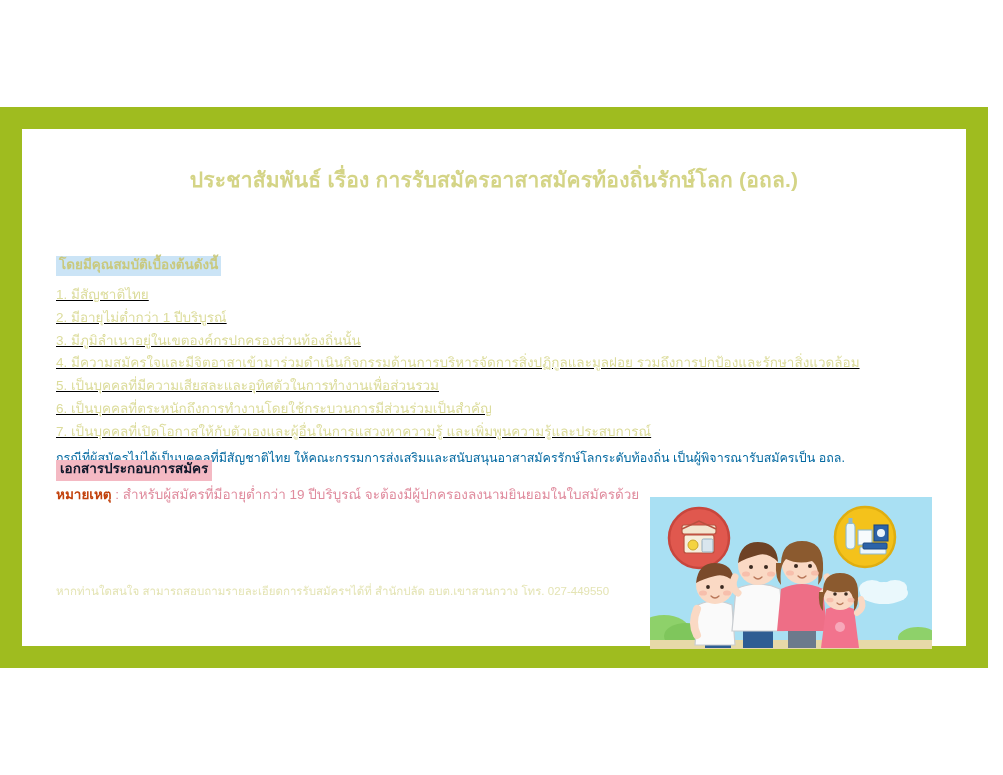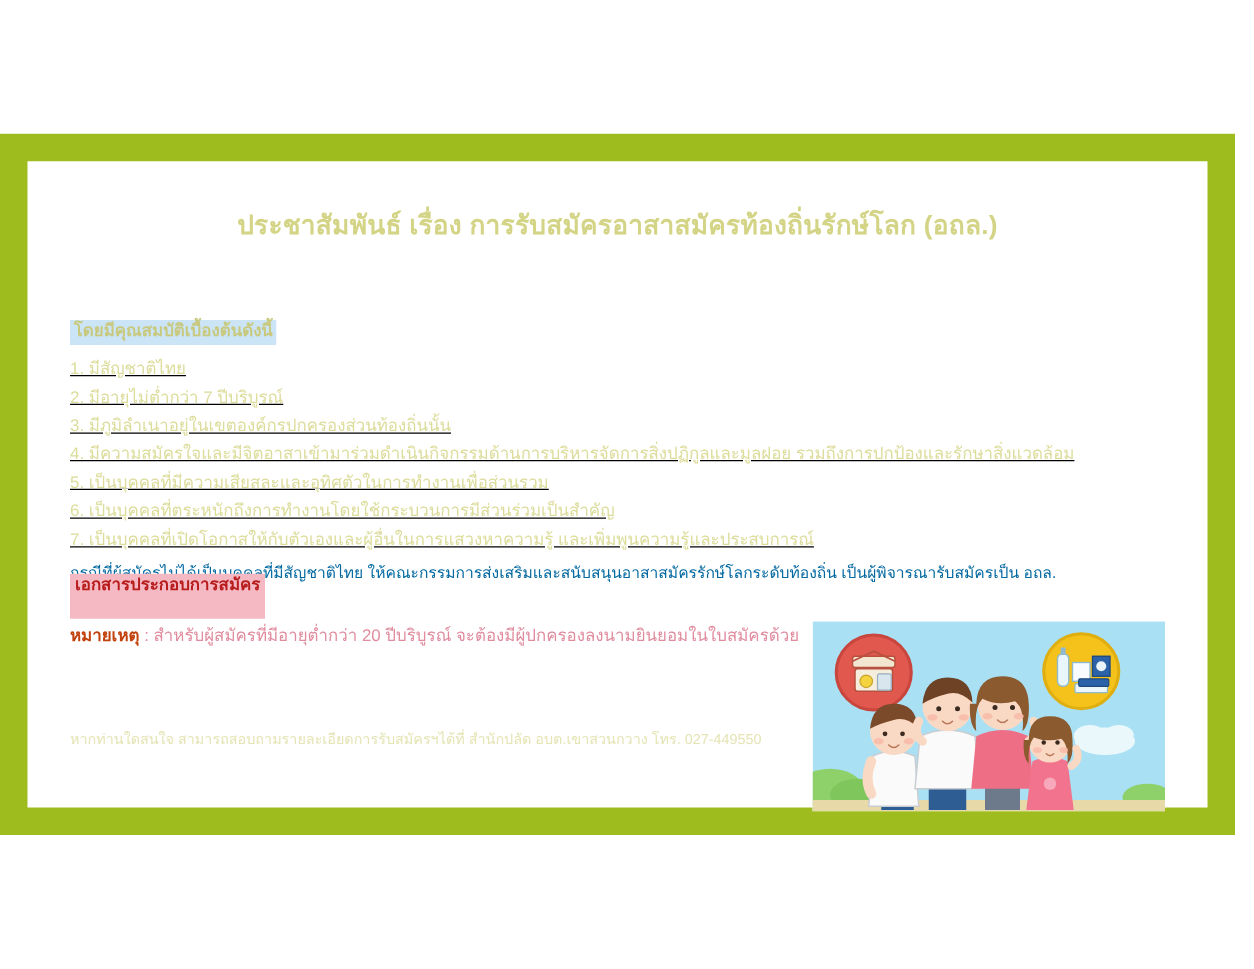--- a/index.html
+++ b/index.html
@@ -73,24 +73,24 @@
 
   
   #docs-section{
     position:absolute;
     left:34px; top:330px;
     width:560px;
   }
   .hl-pink{
     display:inline-block;
     background:#F4B9C3;
-    color:#b91c1c;
+    color:#0f172a;
     font-size:13.5px;
     font-weight:600;
-    padding:1px 4px 18px 4px;
+    padding:1px 4px 3px 4px;
     line-height:1.25;
   }
   .doc-item{
     color:#E08C9E;
     font-size:14px;
     line-height:1.75;
     white-space:nowrap;
   }
   #docs-list{margin-top:8px;}
   #doc-note{
@@ -128,36 +128,36 @@
   <div id="poster-inner">
 
     <div id="doc-title">ประชาสัมพันธ์ เรื่อง การรับสมัครอาสาสมัครท้องถิ่นรักษ์โลก (อถล.)</div>
 
     <div id="qual-section">
       <div>
         <span class="hl-blue">โดยมีคุณสมบัติเบื้องต้นดังนี้</span>
       </div>
       <div id="qual-list">
         <div class="qual-item">1. มีสัญชาติไทย</div>
-        <div class="qual-item">2. มีอายุไม่ต่ำกว่า 7 ปีบริบูรณ์</div>
+        <div class="qual-item">2. มีอายุไม่ต่ำกว่า 1 ปีบริบูรณ์</div>
         <div class="qual-item">3. มีภูมิลำเนาอยู่ในเขตองค์กรปกครองส่วนท้องถิ่นนั้น</div>
         <div class="qual-item">4. มีความสมัครใจและมีจิตอาสาเข้ามาร่วมดำเนินกิจกรรมด้านการบริหารจัดการสิ่งปฏิกูลและมูลฝอย รวมถึงการปกป้องและรักษาสิ่งแวดล้อม</div>
         <div class="qual-item">5. เป็นบุคคลที่มีความเสียสละและอุทิศตัวในการทำงานเพื่อส่วนรวม</div>
         <div class="qual-item">6. เป็นบุคคลที่ตระหนักถึงการทำงานโดยใช้กระบวนการมีส่วนร่วมเป็นสำคัญ</div>
         <div class="qual-item">7. เป็นบุคคลที่เปิดโอกาสให้กับตัวเองและผู้อื่นในการแสวงหาความรู้ และเพิ่มพูนความรู้และประสบการณ์</div>
       </div>
       <div id="qual-note">กรณีที่ผู้สมัครไม่ได้เป็นบุคคลที่มีสัญชาติไทย ให้คณะกรรมการส่งเสริมและสนับสนุนอาสาสมัครรักษ์โลกระดับท้องถิ่น  เป็นผู้พิจารณารับสมัครเป็น อถล.</div>
     </div>
 
     <div id="docs-section">
       <div>
         <span class="hl-pink">เอกสารประกอบการสมัคร</span>
       </div>
       <div id="doc-note">
-        <span class="note-label">หมายเหตุ</span><span> :  สำหรับผู้สมัครที่มีอายุต่ำกว่า  20  ปีบริบูรณ์  จะต้องมีผู้ปกครองลงนามยินยอมในใบสมัครด้วย</span>
+        <span class="note-label">หมายเหตุ</span><span> :  สำหรับผู้สมัครที่มีอายุต่ำกว่า  19  ปีบริบูรณ์  จะต้องมีผู้ปกครองลงนามยินยอมในใบสมัครด้วย</span>
       </div>
     </div>
 
     <div id="footer-contact">หากท่านใดสนใจ  สามารถสอบถามรายละเอียดการรับสมัครฯได้ที่  สำนักปลัด อบต.เขาสวนกวาง โทร. 027-449550</div>
 
     <div id="illustration">
       <svg id="illu-svg" width="282" height="152" viewBox="0 0 282 152" xmlns="http://www.w3.org/2000/svg">
 
         <rect x="0" y="0" width="282" height="152" fill="#A9E0F3"></rect>
 

